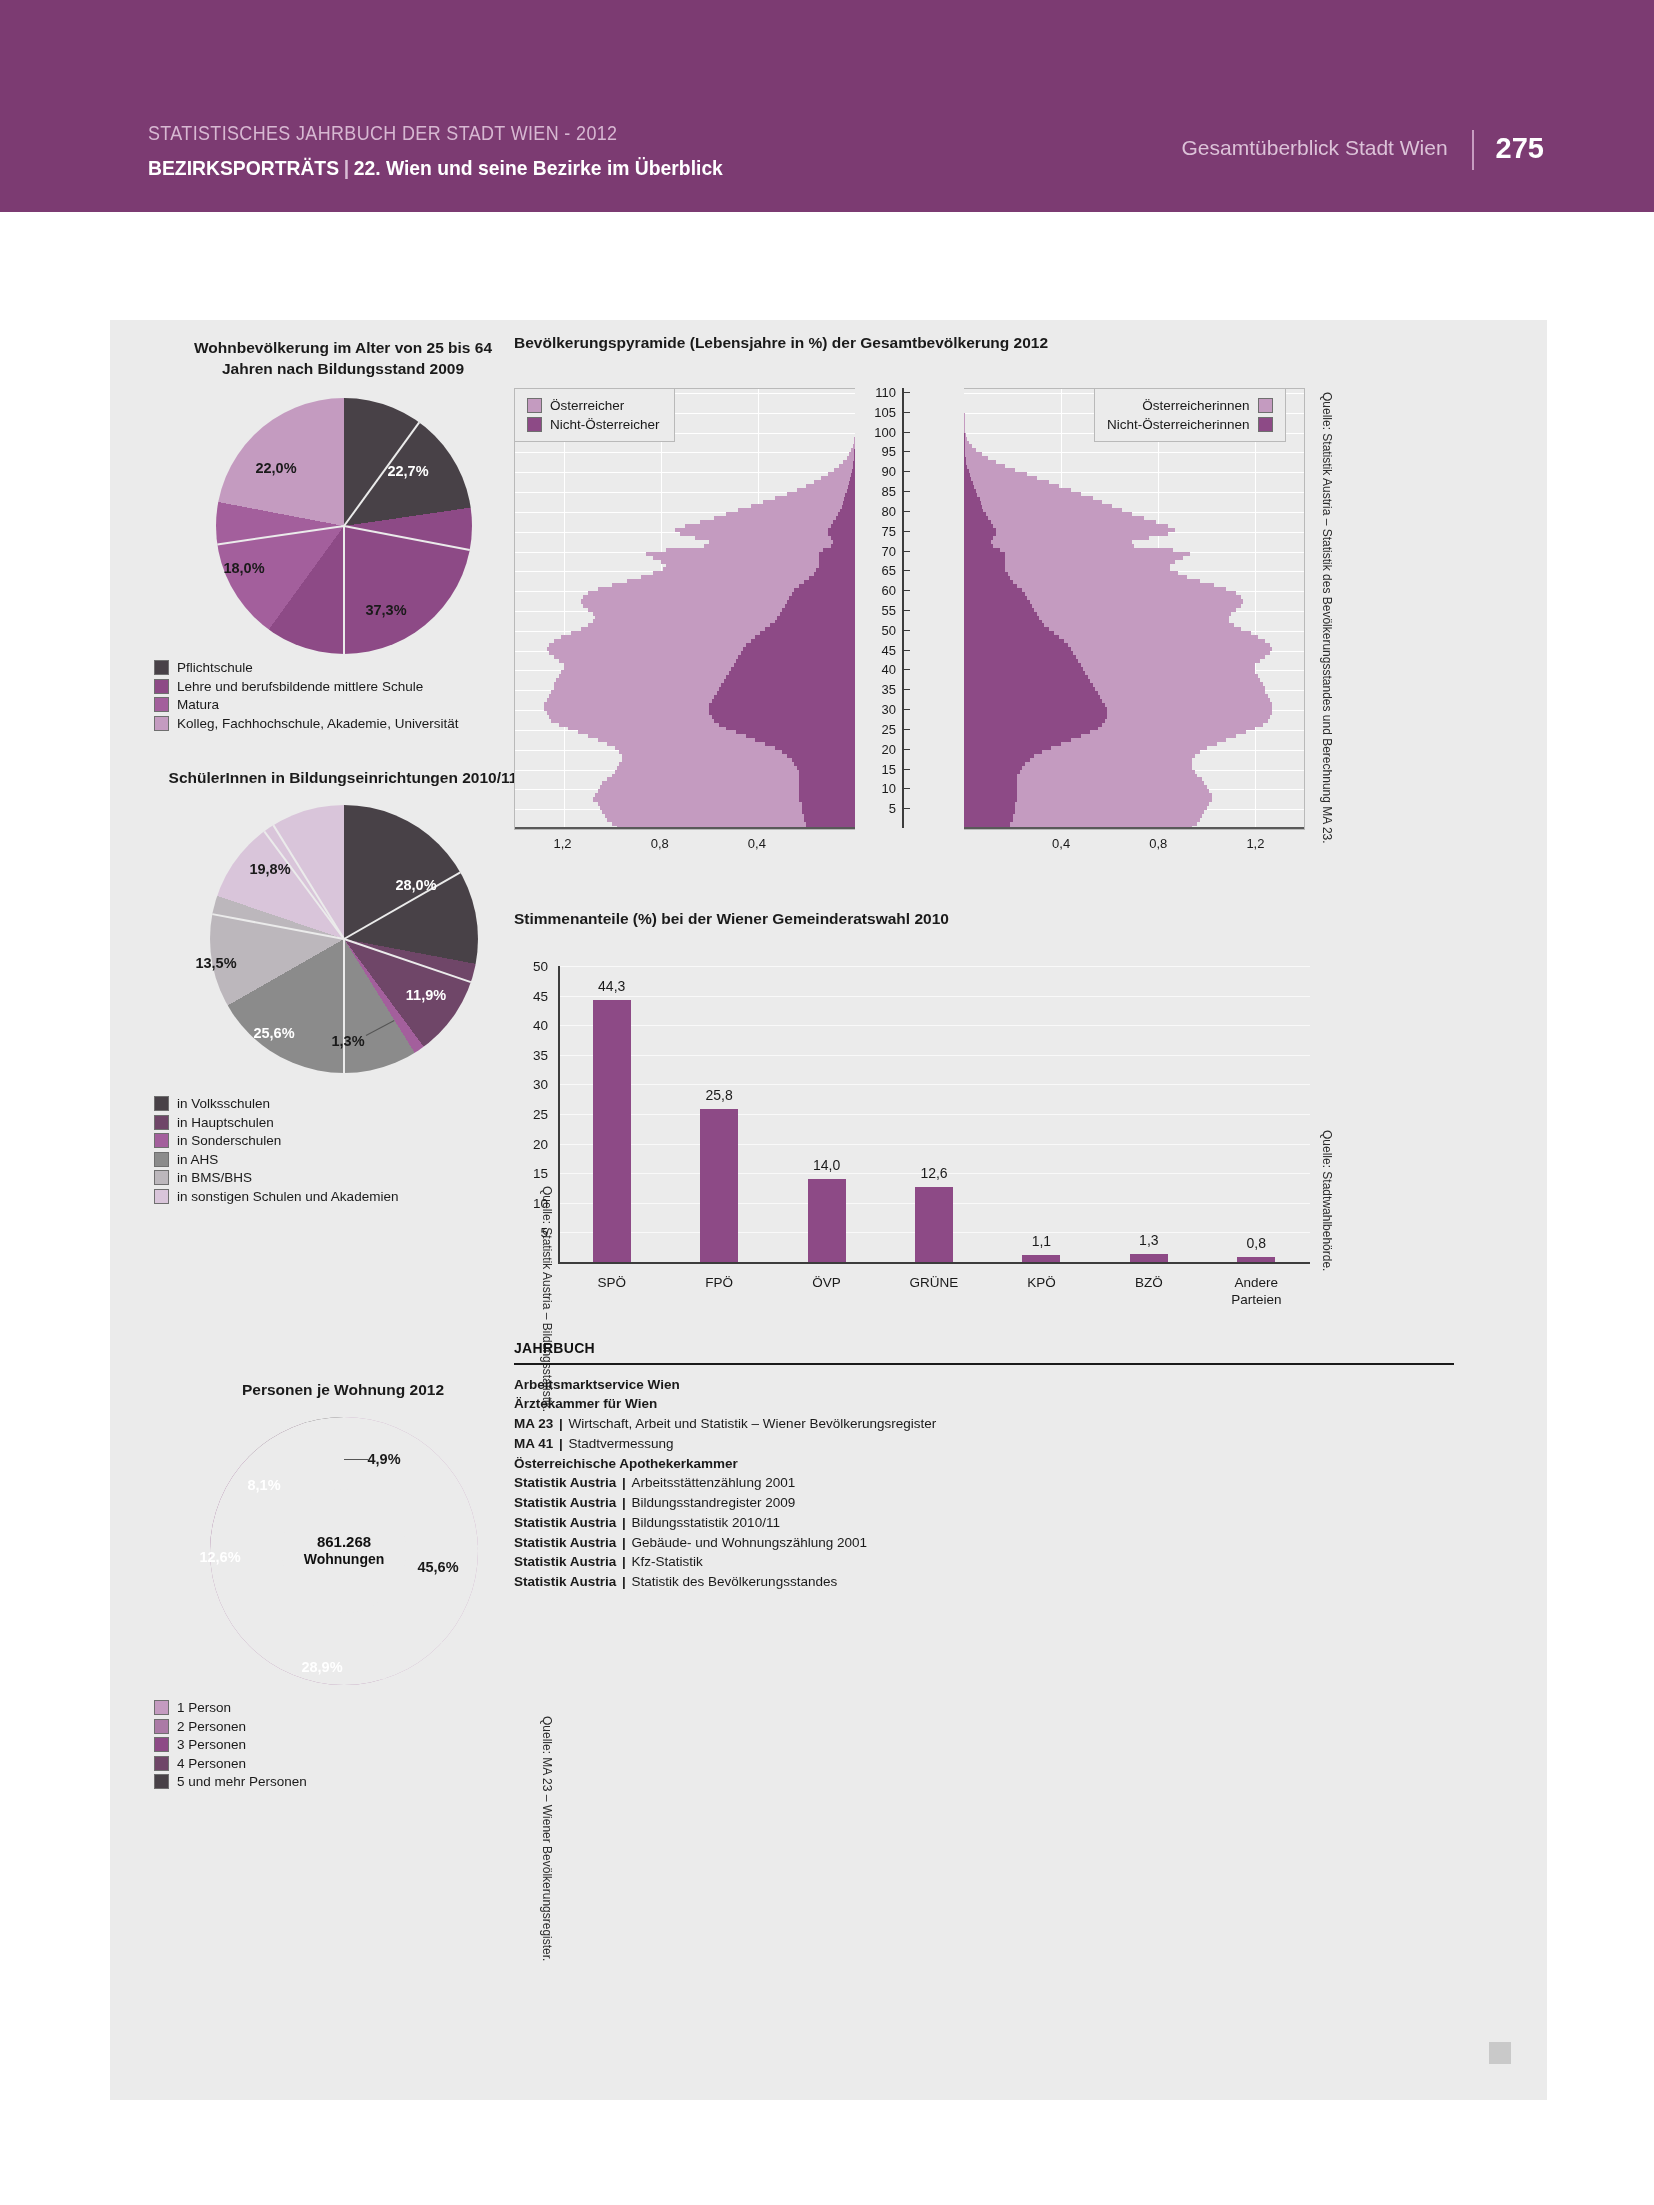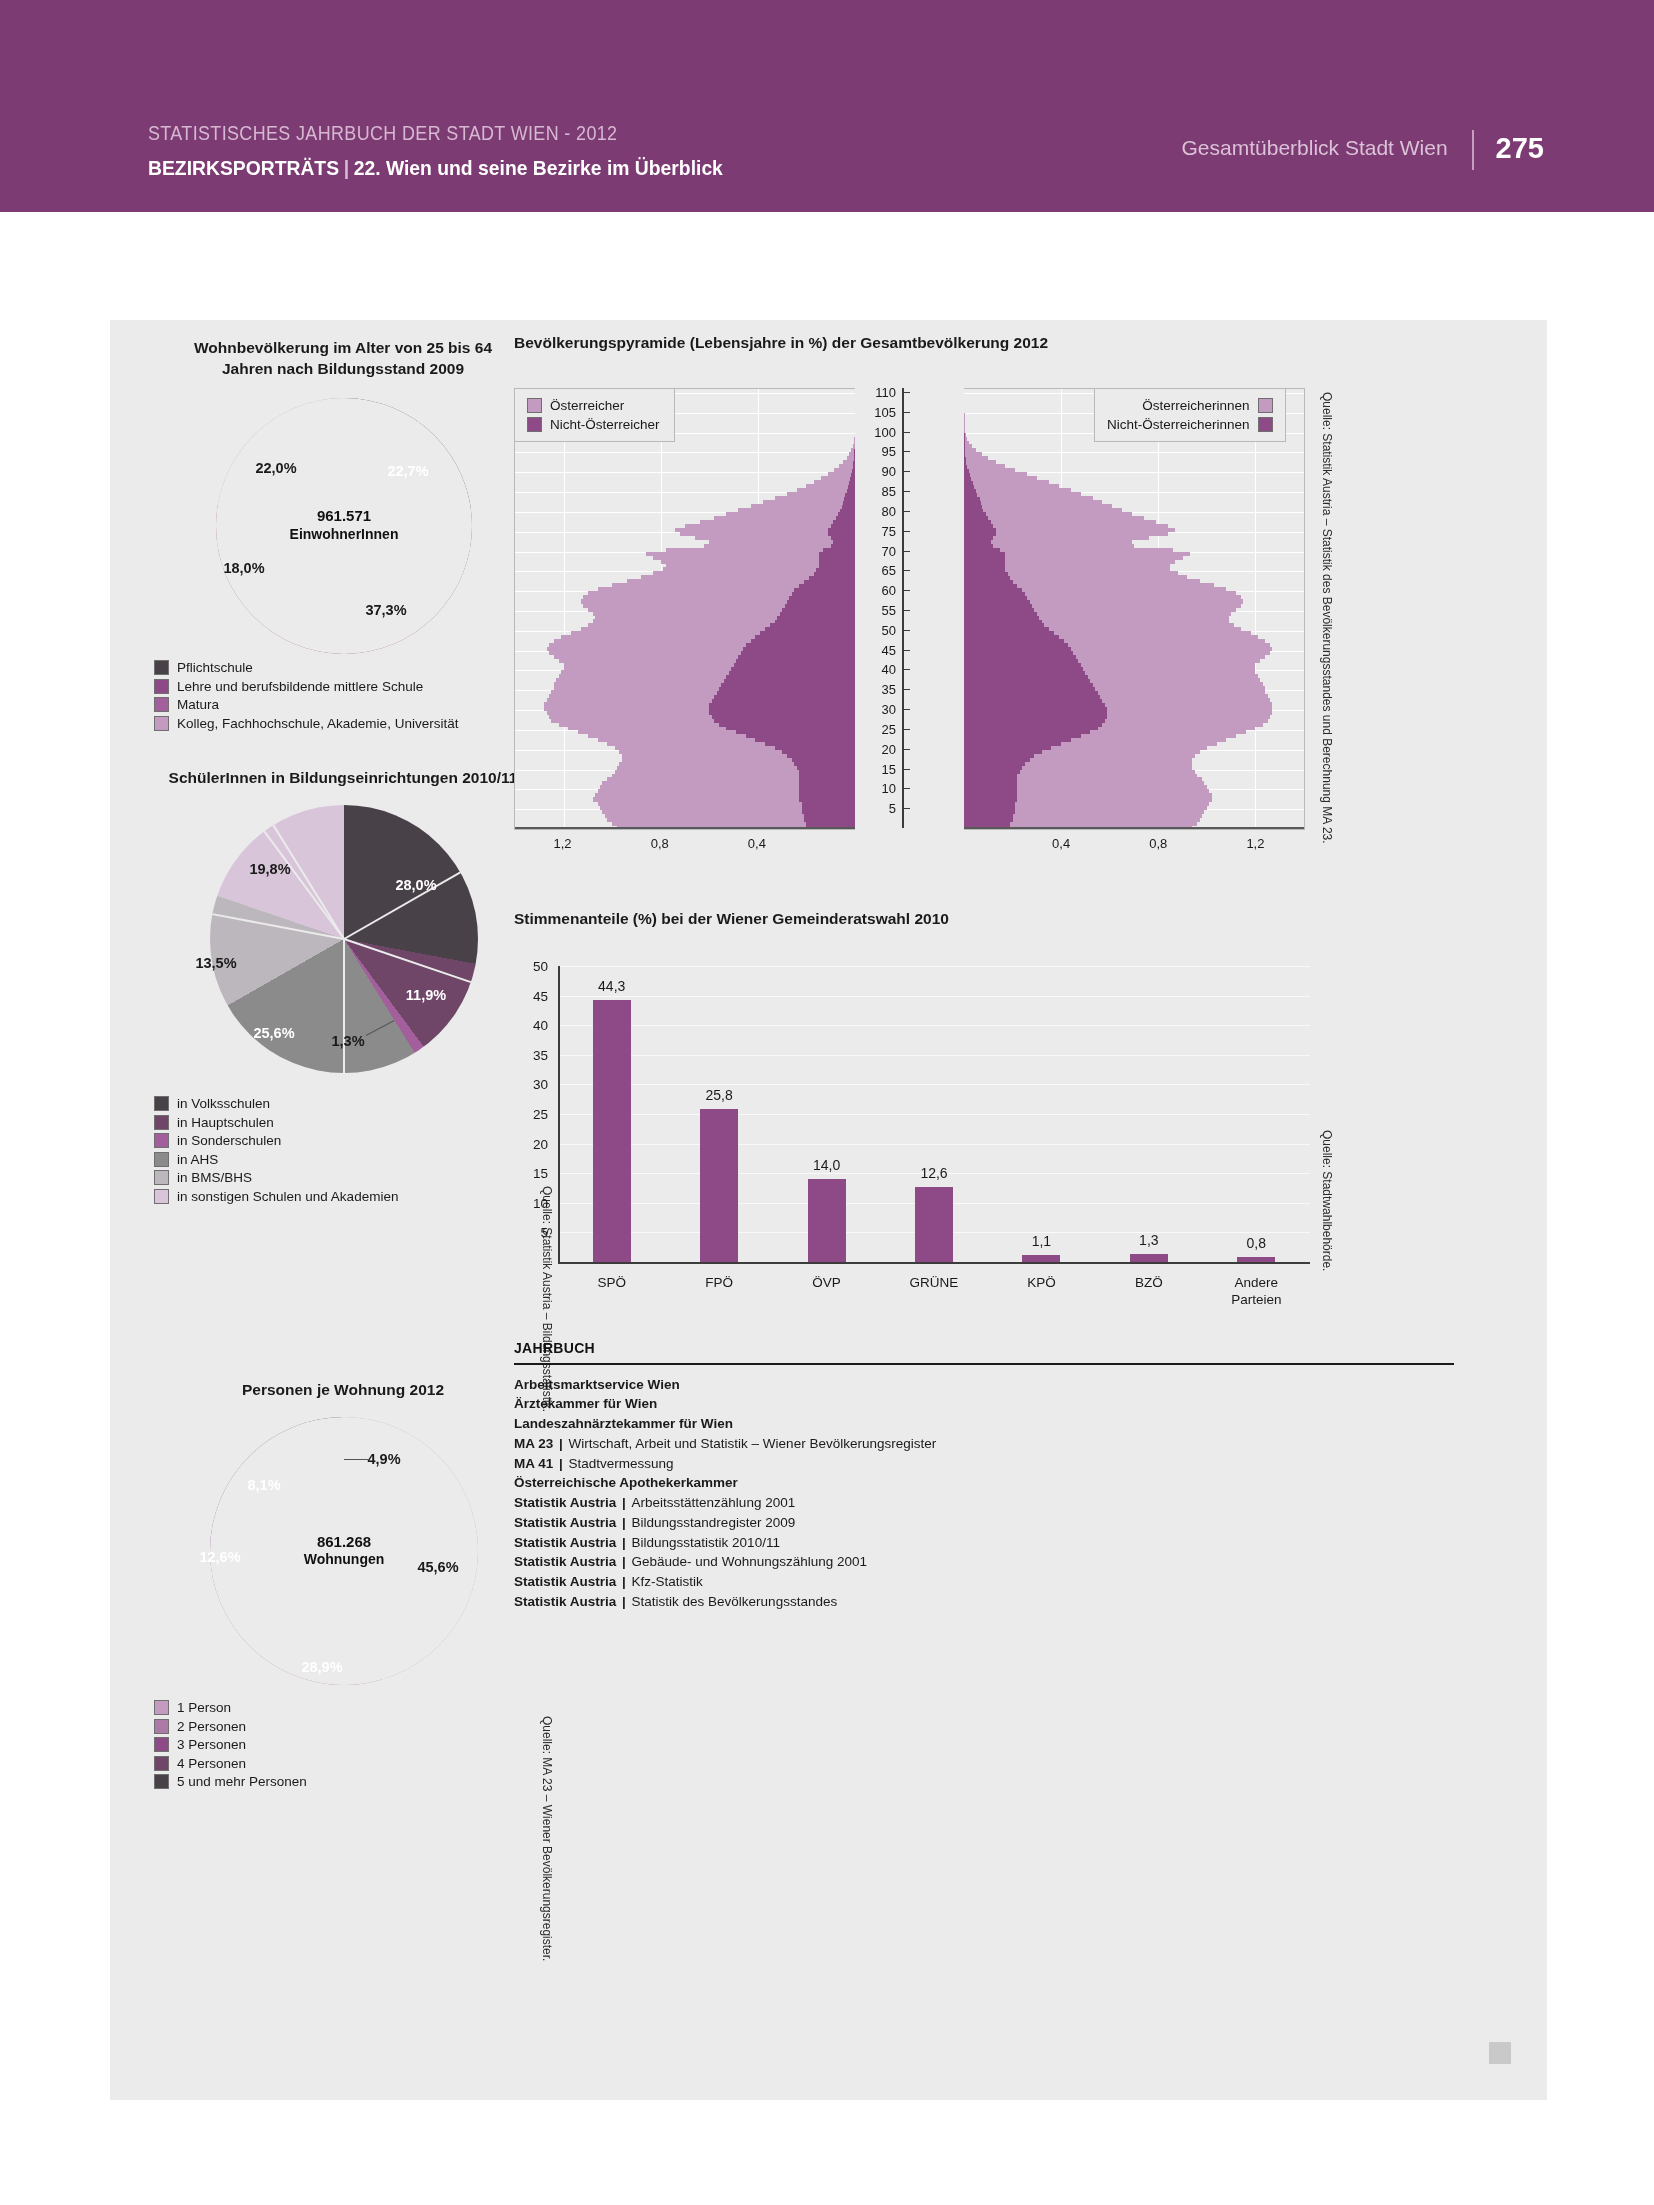--- a/index.html
+++ b/index.html
@@ -147,26 +147,20 @@
       <div>Jahren nach Bildungsstand 2009</div>
     </div>
 
     <div class="donut-wrap" style="height:300px;margin-top:18px;">
       <div class="donut" id="donut1" style="position: absolute; left: 68px; top: 0px; width: 256px; height: 256px; background: conic-gradient(rgb(72, 65, 71) 0deg, rgb(72, 65, 71) 81.72deg, rgb(141, 74, 134) 81.72deg, rgb(141, 74, 134) 216deg, rgb(163, 95, 156) 216deg, rgb(163, 95, 156) 280.8deg, rgb(196, 155, 192) 280.8deg, rgb(196, 155, 192) 360deg);">
           <div style="position: absolute; left: 50%; top: 50%; width: 2px; height: 50%; background: rgb(235, 235, 235); transform-origin: center top; transform: translateX(-1px) rotate(0deg);"></div>
           <div style="position: absolute; left: 50%; top: 50%; width: 2px; height: 50%; background: rgb(235, 235, 235); transform-origin: center top; transform: translateX(-1px) rotate(81.72deg);"></div>
           <div style="position: absolute; left: 50%; top: 50%; width: 2px; height: 50%; background: rgb(235, 235, 235); transform-origin: center top; transform: translateX(-1px) rotate(216deg);"></div>
           <div style="position: absolute; left: 50%; top: 50%; width: 2px; height: 50%; background: rgb(235, 235, 235); transform-origin: center top; transform: translateX(-1px) rotate(280.8deg);"></div>
         </div>
-      <div class="donut-hole" style="left:68px;top:0;width:256px;height:256px;">
-        <div style="width:118px;height:118px;border-radius:50%;background:#ebebeb;display:flex;flex-direction:column;align-items:center;justify-content:center;">
-          <div class="hole-num">961.571</div>
-          <div class="hole-lbl">EinwohnerInnen</div>
-        </div>
-      </div>
       <div class="slice-lbl lbl-dark" style="left:260px;top:73px;">22,7%</div>
       <div class="slice-lbl lbl-light" style="left:238px;top:212px;">37,3%</div>
       <div class="slice-lbl lbl-light" style="left:96px;top:170px;">18,0%</div>
       <div class="slice-lbl lbl-light" style="left:128px;top:70px;">22,0%</div>
     </div>
 
     <div style="position:absolute;left:6px;top:322px;">
       <div class="legend-row">
         <span class="legend-swatch" style="background:#484147"></span>
         <span class="legend-label">Pflichtschule</span>
@@ -946,21 +940,20 @@
 
     <div class="vsource" style="position:absolute;left:810px;top:220px;">Quelle: Stadtwahlbehörde.</div>
   </div>
 
   <div style="position:absolute;left:404px;top:1020px;width:940px;">
     <div class="q-title">JAHRBUCH</div>
     <div class="q-rule"></div>
     <div id="qList">
         <div class="q-item"><b>Arbeitsmarktservice Wien</b></div>
         <div class="q-item"><b>Ärztekammer für Wien</b></div>
-        <div class="q-item"><b>Landeszahnärztekammer für Wien</b></div>
         <div class="q-item"><b>MA 23</b><span class="bar"> | </span>Wirtschaft, Arbeit und Statistik – Wiener Bevölkerungsregister</div>
         <div class="q-item"><b>MA 41</b><span class="bar"> | </span>Stadtvermessung</div>
         <div class="q-item"><b>Österreichische Apothekerkammer</b></div>
         <div class="q-item"><b>Statistik Austria</b><span class="bar"> | </span>Arbeitsstättenzählung 2001</div>
         <div class="q-item"><b>Statistik Austria</b><span class="bar"> | </span>Bildungsstandregister 2009</div>
         <div class="q-item"><b>Statistik Austria</b><span class="bar"> | </span>Bildungsstatistik 2010/11</div>
         <div class="q-item"><b>Statistik Austria</b><span class="bar"> | </span>Gebäude- und Wohnungszählung 2001</div>
         <div class="q-item"><b>Statistik Austria</b><span class="bar"> | </span>Kfz-Statistik</div>
         <div class="q-item"><b>Statistik Austria</b><span class="bar"> | </span>Statistik des Bevölkerungsstandes</div>
       </div>

